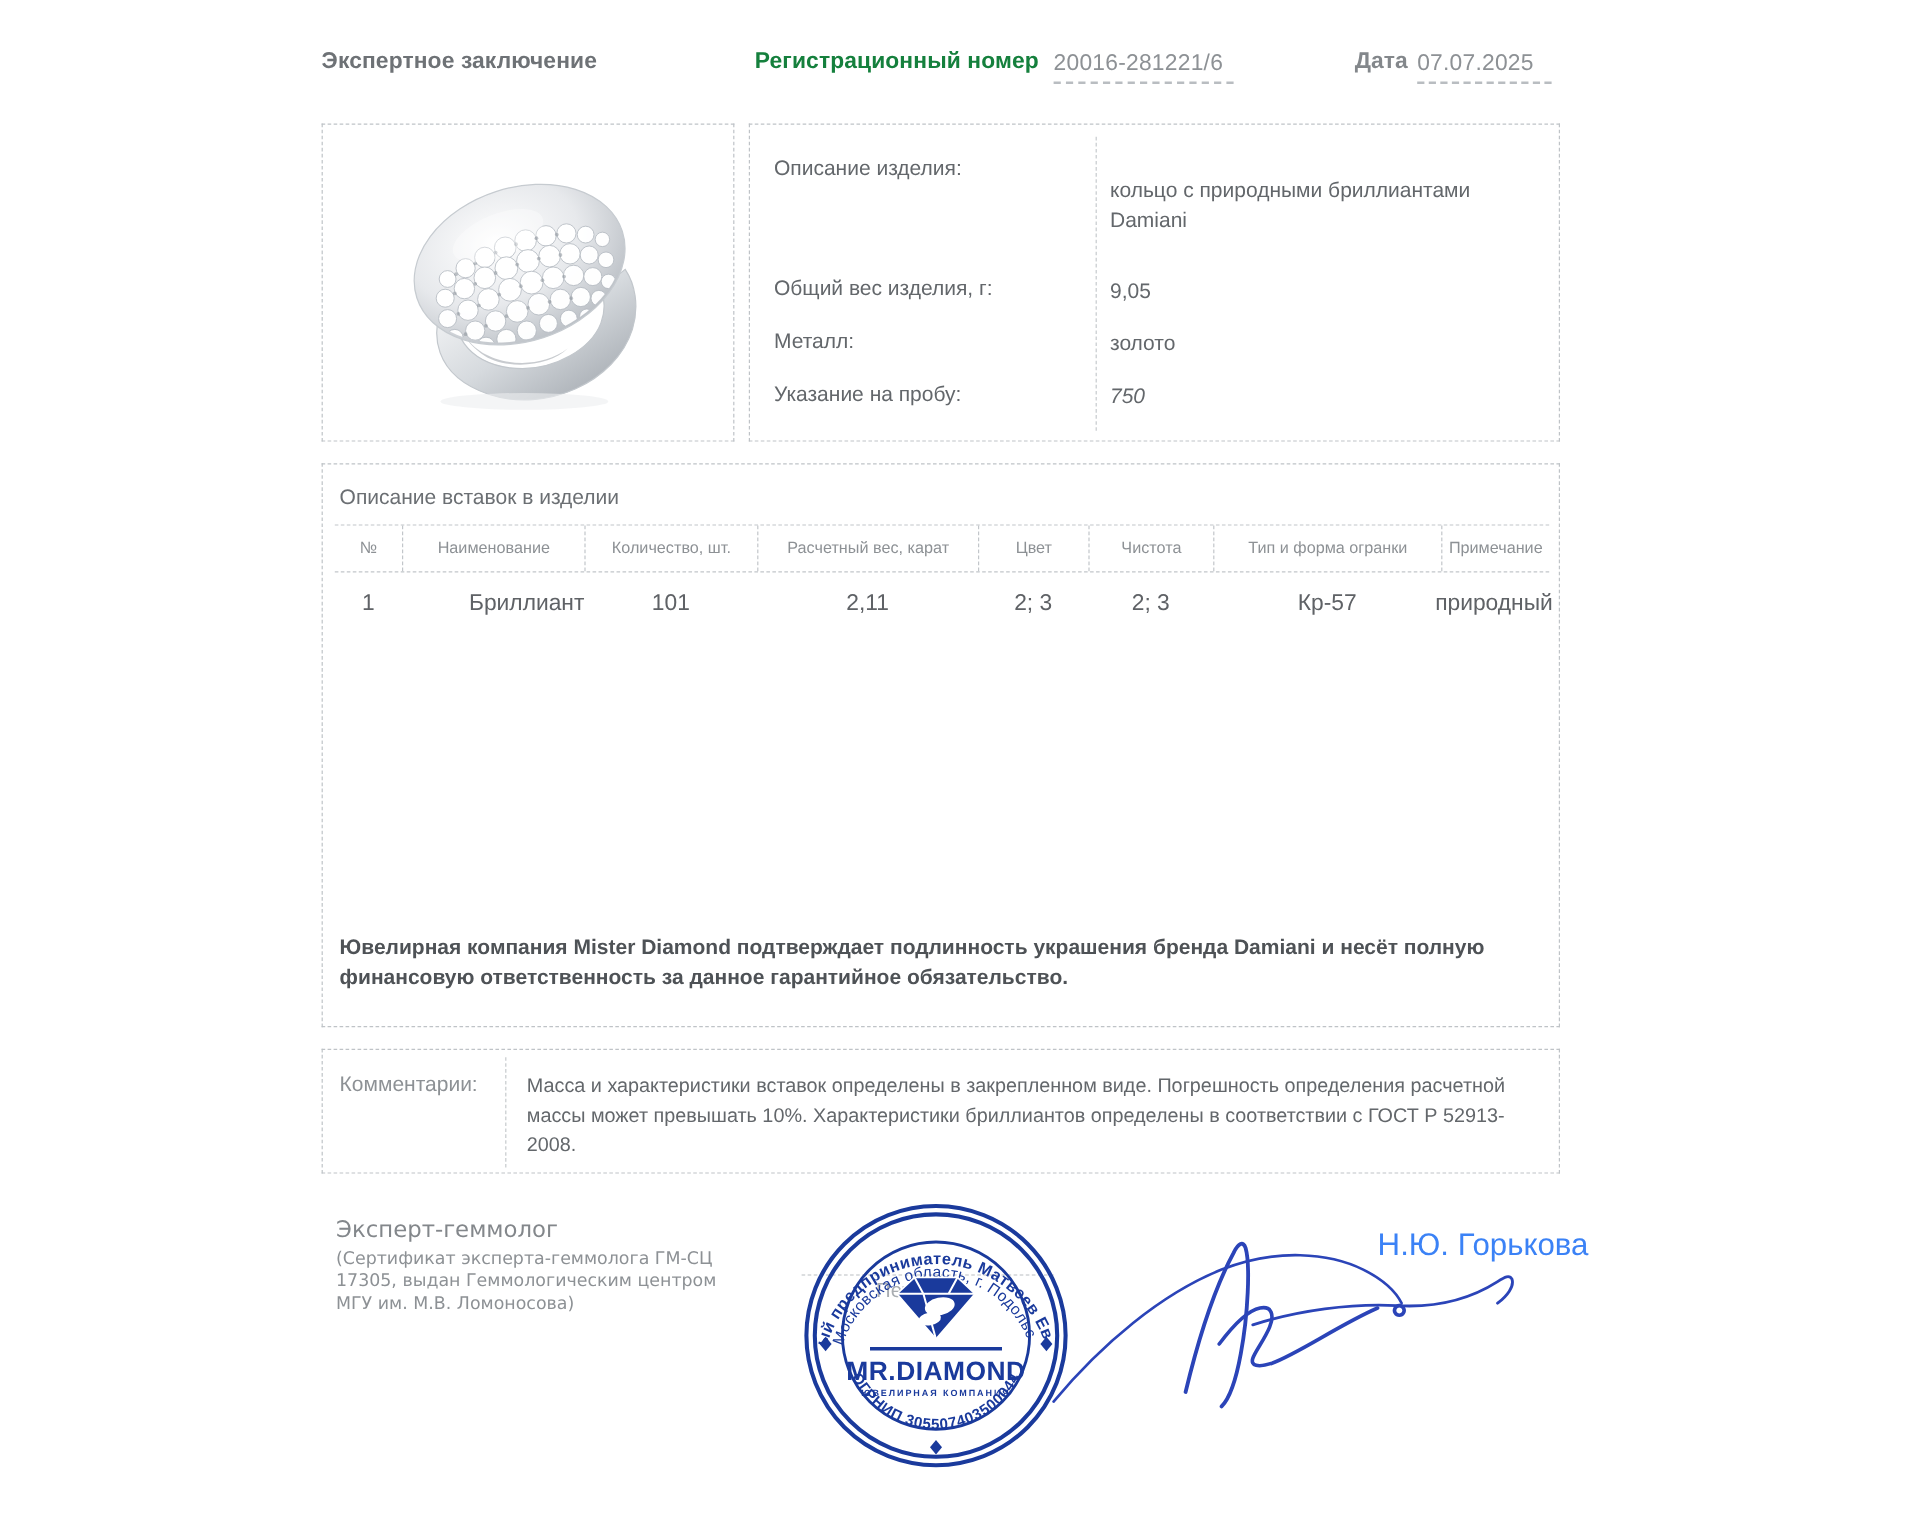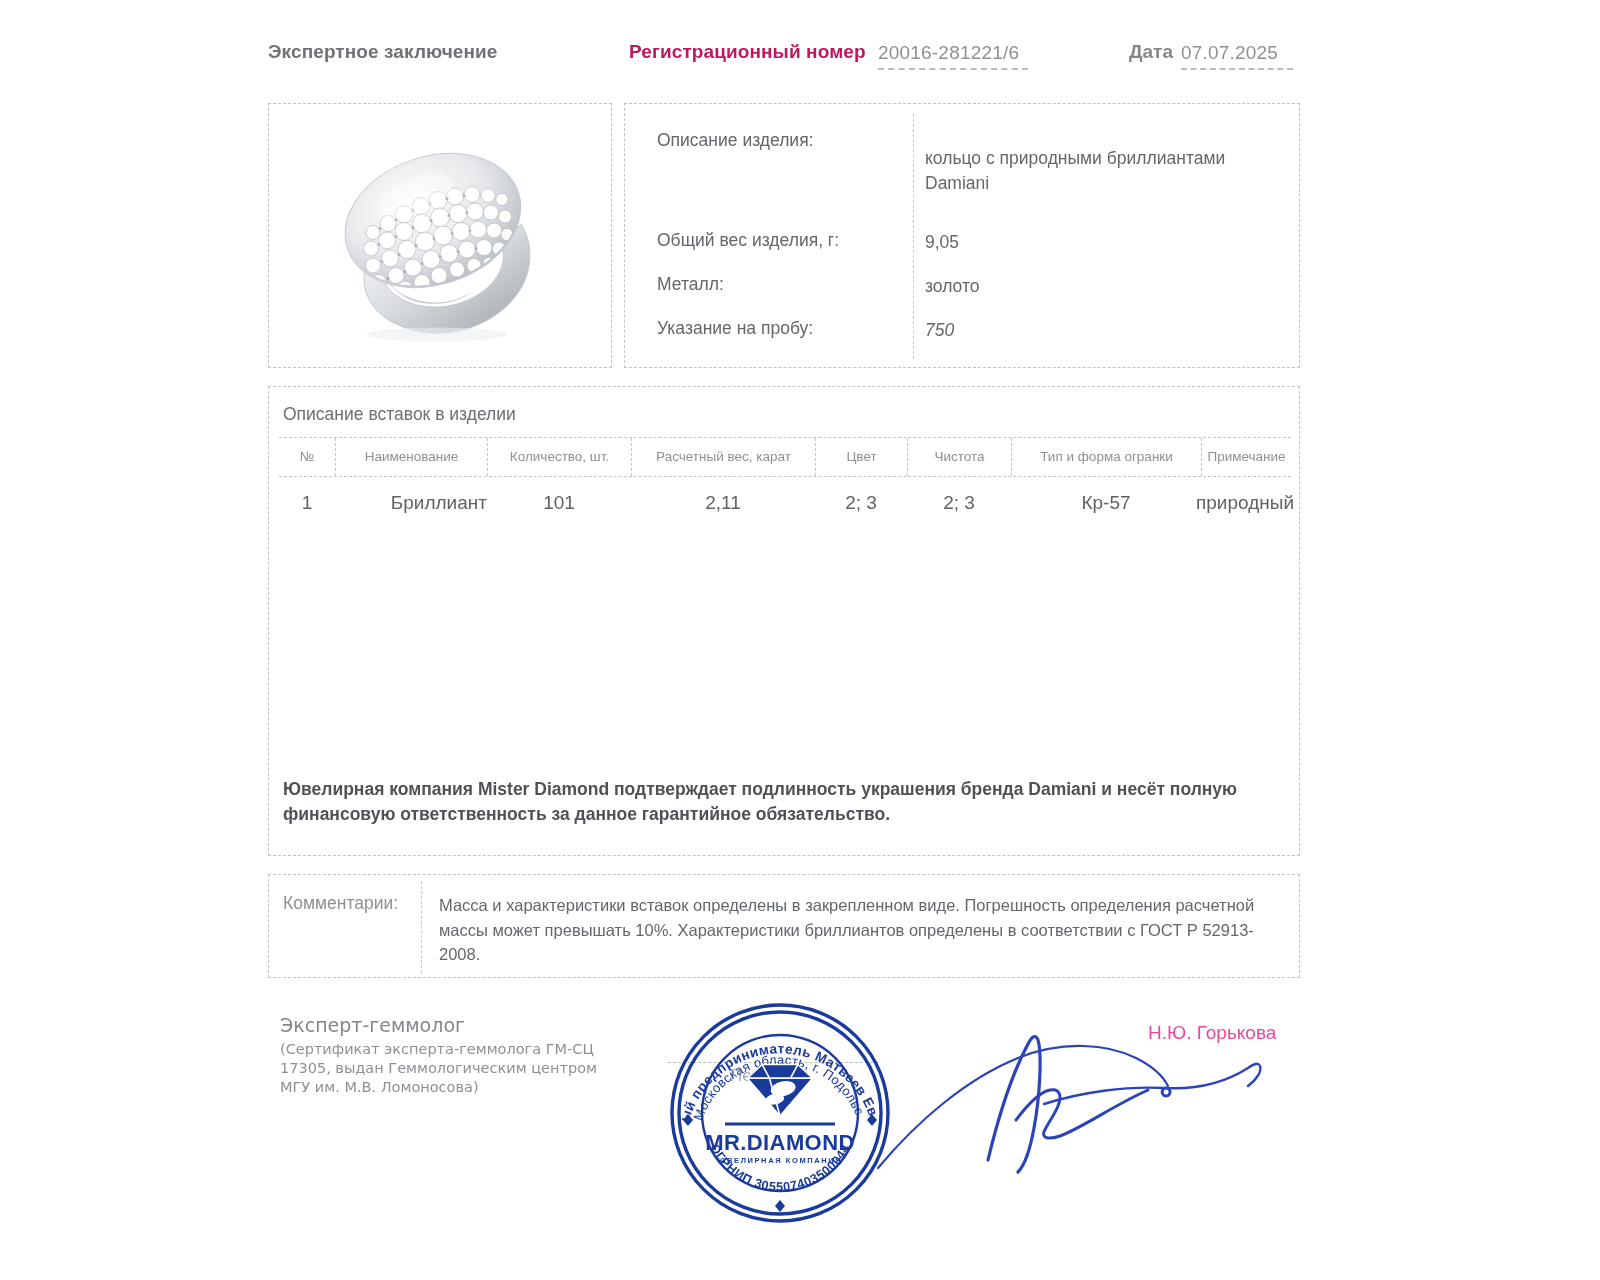--- a/index.html
+++ b/index.html
@@ -18,21 +18,21 @@
   
   .header{
     position:absolute;left:268px;top:38px;width:1032px;height:34px;
   }
   .h-title{
     position:absolute;left:0;top:3px;
     font-size:19px;font-weight:bold;color:#6e7276;letter-spacing:.1px;
   }
   .h-reglabel{
     position:absolute;left:361px;top:3px;
-    font-size:19px;font-weight:bold;color:#be185d;letter-spacing:.1px;
+    font-size:19px;font-weight:bold;color:#15803d;letter-spacing:.1px;
   }
   .h-regval{
     position:absolute;left:610px;top:4px;width:150px;
     font-size:19px;color:#8d9195;letter-spacing:.2px;
     border-bottom:2px dashed #b9bdc1;padding-bottom:4px;
   }
   .h-datelabel{
     position:absolute;left:861px;top:3px;
     font-size:19px;font-weight:bold;color:#83878b;
   }
@@ -48,21 +48,21 @@
   }
   .photo-panel{left:268px;top:103px;width:344px;height:265px;}
   .ring-img{
     position:absolute;left:50%;top:50%;transform:translate(-50%,-50%);
     width:250px;height:215px;
   }
 
   .info-panel{left:624px;top:103px;width:676px;height:265px;}
   .info-row{position:absolute;left:0;width:100%;height:auto;}
   .info-label{
-    position:absolute;left:32px;font-size:17.5px;color:#63676b;white-space:nowrap;
+    position:absolute;left:20px;font-size:17.5px;color:#63676b;white-space:nowrap;
   }
   .info-value{
     position:absolute;left:300px;font-size:17.5px;color:#63676b;
     width:360px;line-height:25px;
   }
   .info-divider{
     position:absolute;left:288px;top:10px;width:0;height:245px;
     border-left:1px dashed #c6cacd;
   }
 
@@ -134,21 +134,21 @@
 
   .sign-slot{position:absolute;left:720px;top:32px;width:300px;height:40px;}
   .sign-line{
     position:absolute;left:0;top:30px;width:250px;
     border-bottom:1px dashed #b9bdc1;
   }
   .sign-cap{
     position:absolute;left:80px;top:34px;font-size:17px;color:#a9adb1;
   }
   .sign-name{
-    position:absolute;left:880px;top:22px;font-size:19px;color:#ec4899;
+    position:absolute;left:880px;top:22px;font-size:26px;color:#3b82f6;
     white-space:nowrap;
   }
 
   .stamp{
     position:absolute;left:397px;top:-2px;width:230px;height:230px;
     pointer-events:none;
   }
   .signature{
     position:absolute;left:600px;top:0px;width:420px;height:180px;
     pointer-events:none;

